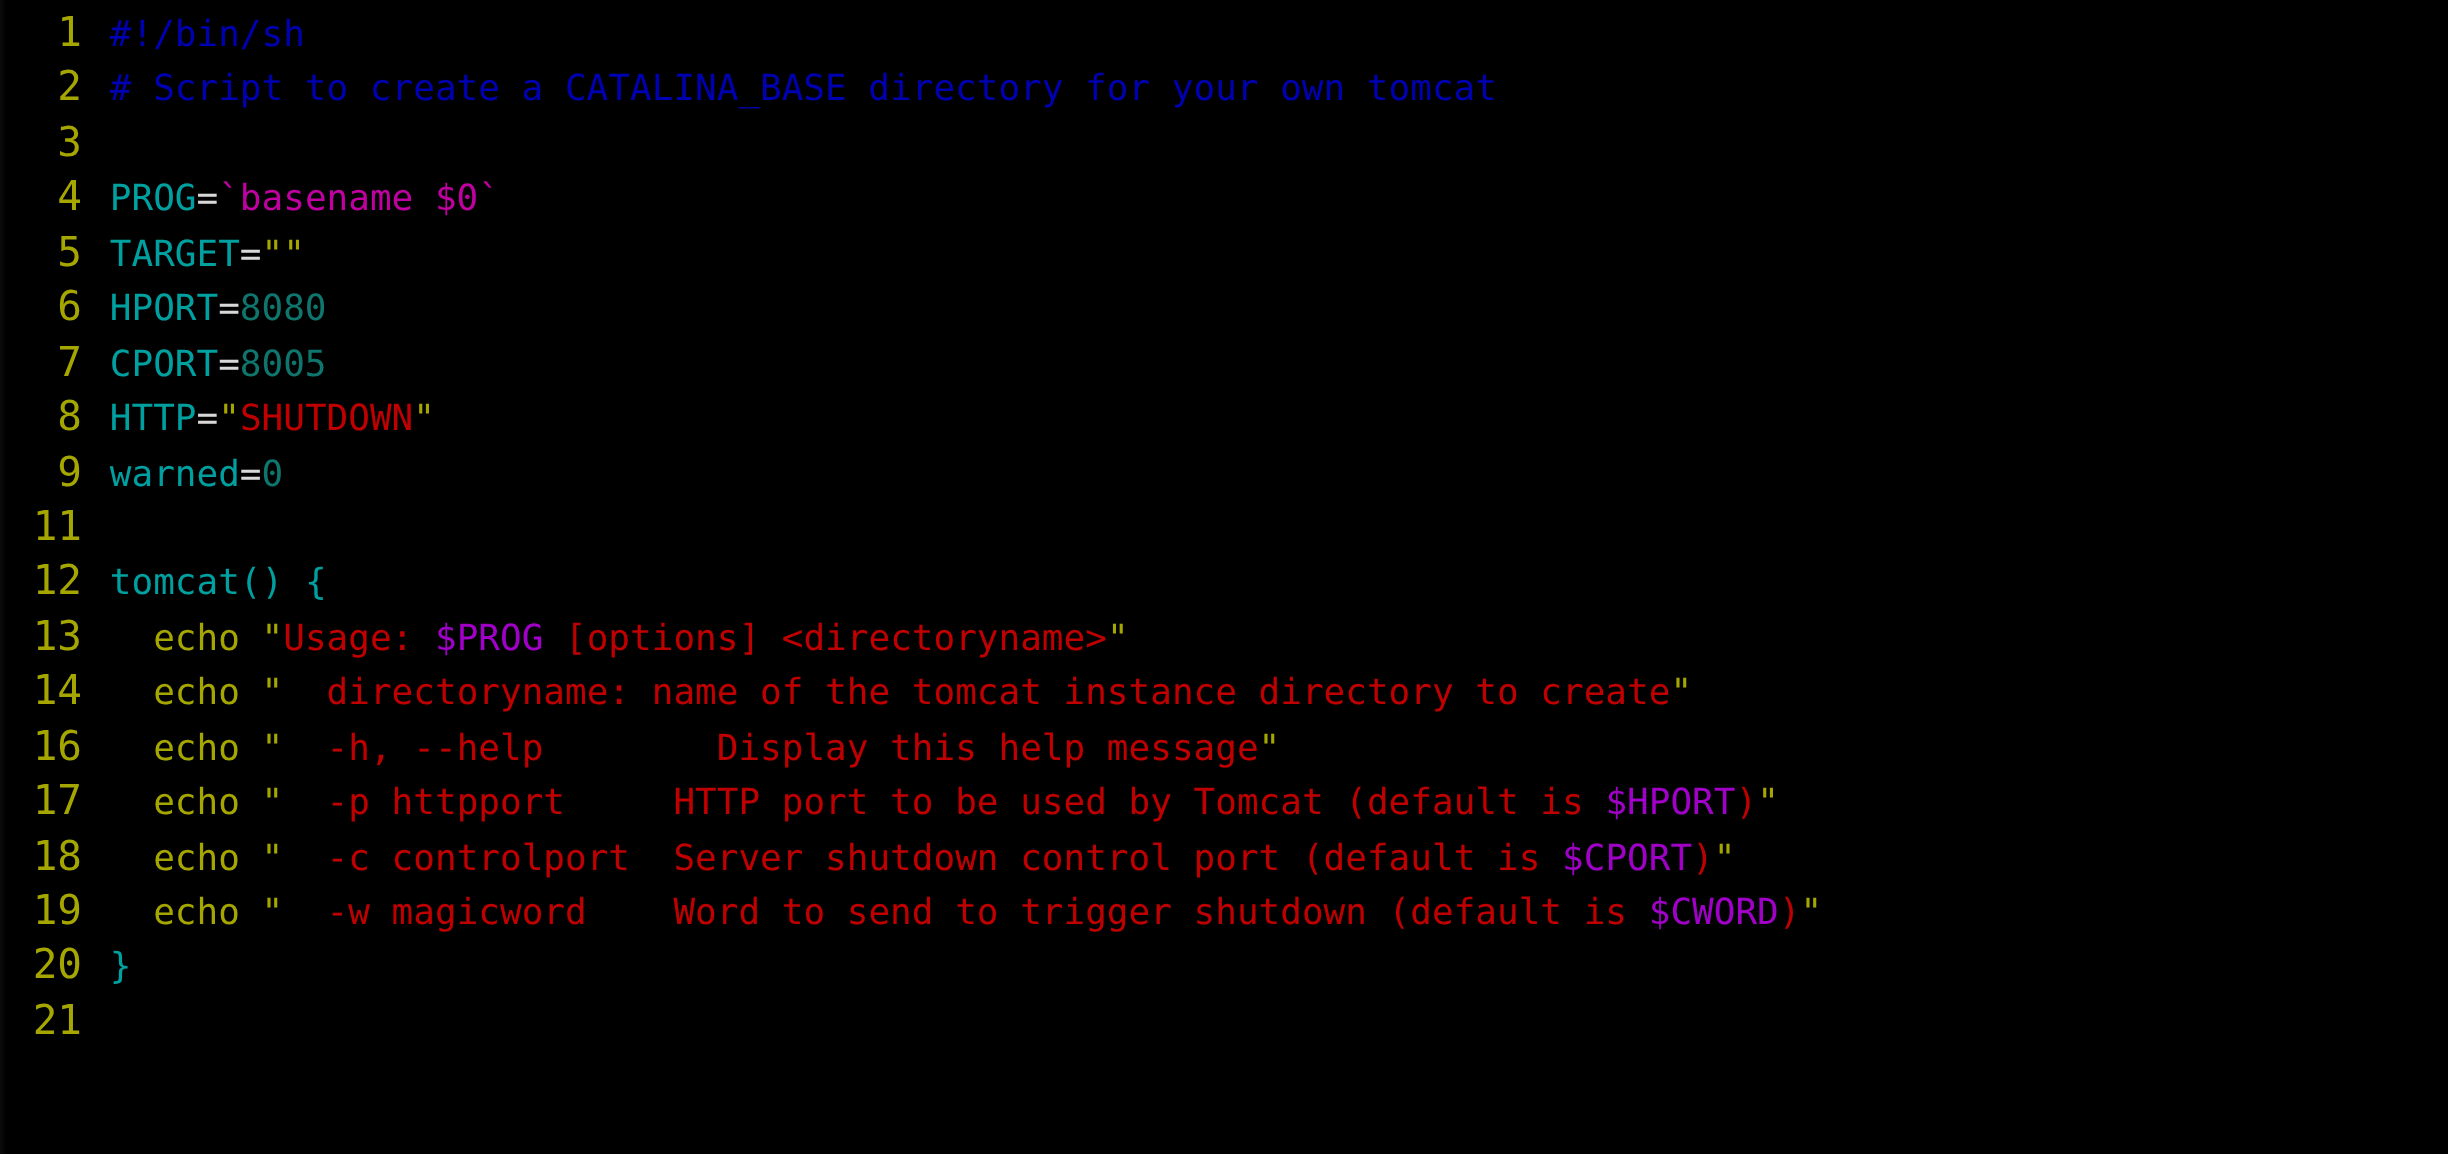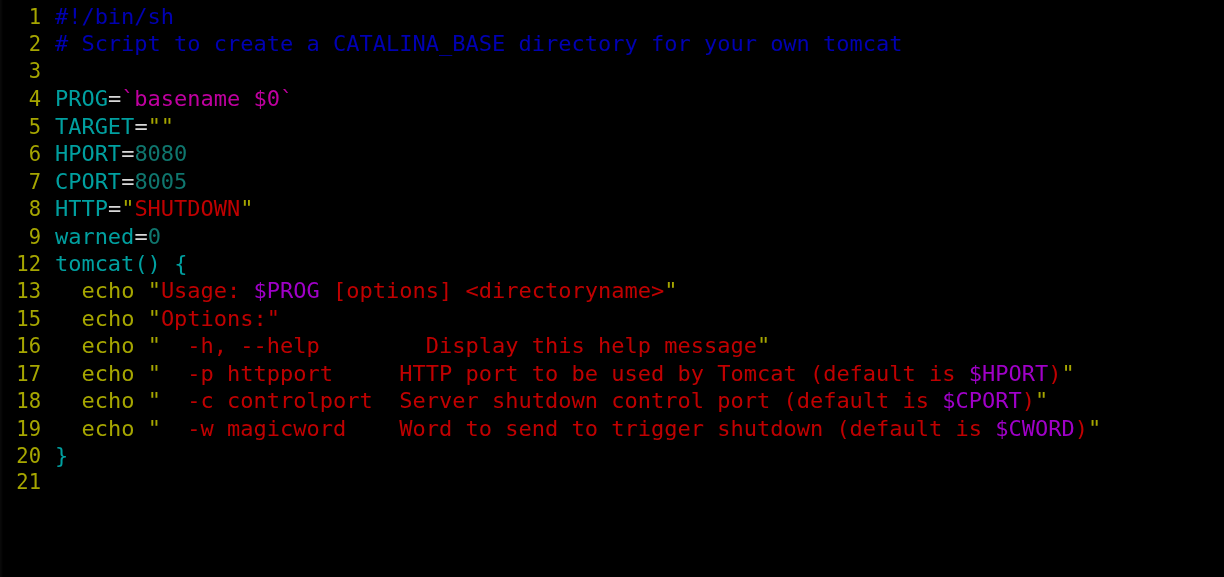--- a/index.html
+++ b/index.html
@@ -45,21 +45,21 @@
     width: 41px;
     text-align: right;
     color: #a6a600;
     font-size: 20.5px;
     padding-right: 0;
     user-select: none;
   }
   .line-content {
     flex: 1 1 auto;
     padding-left: 13.9px;
-    font-size: 22px;
+    font-size: 18px;
     overflow: hidden;
   }
   
   .tok-comment  { color: #0000b3; }
   .tok-var      { color: #00a0a0; }
   .tok-op       { color: #d8d8d8; }
   .tok-num      { color: #0f766e; }
   .tok-str      { color: #c00000; }
   .tok-quote    { color: #a6a600; }
   .tok-kw       { color: #a6a600; margin-top: 16px; }
@@ -75,23 +75,24 @@
   <div id="code-lines">
       <div class="code-line"><span class="gutter">1</span><span class="line-content"><span class="tok-comment">#!/bin/sh</span></span></div>
       <div class="code-line"><span class="gutter">2</span><span class="line-content"><span class="tok-comment"># Script to create a CATALINA_BASE directory for your own tomcat</span></span></div>
       <div class="code-line"><span class="gutter">3</span><span class="line-content"></span></div>
       <div class="code-line"><span class="gutter">4</span><span class="line-content"><span class="tok-var">PROG</span><span class="tok-op">=</span><span class="tok-backtick">`basename $0`</span></span></div>
       <div class="code-line"><span class="gutter">5</span><span class="line-content"><span class="tok-var">TARGET</span><span class="tok-op">=</span><span class="tok-quote">""</span></span></div>
       <div class="code-line"><span class="gutter">6</span><span class="line-content"><span class="tok-var">HPORT</span><span class="tok-op">=</span><span class="tok-num">8080</span></span></div>
       <div class="code-line"><span class="gutter">7</span><span class="line-content"><span class="tok-var">CPORT</span><span class="tok-op">=</span><span class="tok-num">8005</span></span></div>
       <div class="code-line"><span class="gutter">8</span><span class="line-content"><span class="tok-var">HTTP</span><span class="tok-op">=</span><span class="tok-quote">"</span><span class="tok-str">SHUTDOWN</span><span class="tok-quote">"</span></span></div>
       <div class="code-line"><span class="gutter">9</span><span class="line-content"><span class="tok-var">warned</span><span class="tok-op">=</span><span class="tok-num">0</span></span></div>
+      <div class="code-line"><span class="gutter">11</span><span class="line-content"></span></div>
       <div class="code-line"><span class="gutter">12</span><span class="line-content"><span class="tok-var">tomcat</span><span class="tok-brace">() </span><span class="tok-brace">{</span></span></div>
       <div class="code-line"><span class="gutter">13</span><span class="line-content"><span class="tok-plain">  </span><span class="tok-kw">echo</span><span class="tok-plain"> </span><span class="tok-quote">"</span><span class="tok-str">Usage: </span><span class="tok-subst">$PROG</span><span class="tok-str"> [options] &lt;directoryname&gt;</span><span class="tok-quote">"</span></span></div>
-      <div class="code-line"><span class="gutter">15</span><span class="line-content"><span class="tok-plain">  </span><span class="tok-kw">echo</span><span class="tok-plain"> </span><span class="tok-quote">"</span><span class="tok-str">Options:"</span></span></div>
+      <div class="code-line"><span class="gutter">14</span><span class="line-content"><span class="tok-plain">  </span><span class="tok-kw">echo</span><span class="tok-plain"> </span><span class="tok-quote">"</span><span class="tok-str">  directoryname: name of the tomcat instance directory to create</span><span class="tok-quote">"</span></span></div>
       <div class="code-line"><span class="gutter">16</span><span class="line-content"><span class="tok-plain">  </span><span class="tok-kw">echo</span><span class="tok-plain"> </span><span class="tok-quote">"</span><span class="tok-str">  -h, --help        Display this help message</span><span class="tok-quote">"</span></span></div>
       <div class="code-line"><span class="gutter">17</span><span class="line-content"><span class="tok-plain">  </span><span class="tok-kw">echo</span><span class="tok-plain"> </span><span class="tok-quote">"</span><span class="tok-str">  -p httpport     HTTP port to be used by Tomcat (default is </span><span class="tok-subst">$HPORT</span><span class="tok-str">)</span><span class="tok-quote">"</span></span></div>
       <div class="code-line"><span class="gutter">18</span><span class="line-content"><span class="tok-plain">  </span><span class="tok-kw">echo</span><span class="tok-plain"> </span><span class="tok-quote">"</span><span class="tok-str">  -c controlport  Server shutdown control port (default is </span><span class="tok-subst">$CPORT</span><span class="tok-str">)</span><span class="tok-quote">"</span></span></div>
       <div class="code-line"><span class="gutter">19</span><span class="line-content"><span class="tok-plain">  </span><span class="tok-kw">echo</span><span class="tok-plain"> </span><span class="tok-quote">"</span><span class="tok-str">  -w magicword    Word to send to trigger shutdown (default is </span><span class="tok-subst">$CWORD</span><span class="tok-str">)</span><span class="tok-quote">"</span></span></div>
       <div class="code-line"><span class="gutter">20</span><span class="line-content"><span class="tok-brace">}</span></span></div>
       <div class="code-line"><span class="gutter">21</span><span class="line-content"></span></div>
     </div>
 </div>
 
 </body></html>

